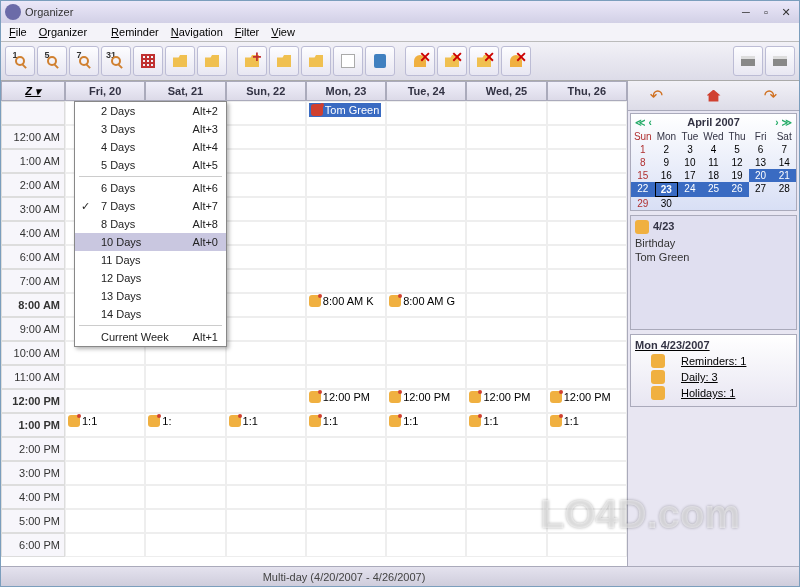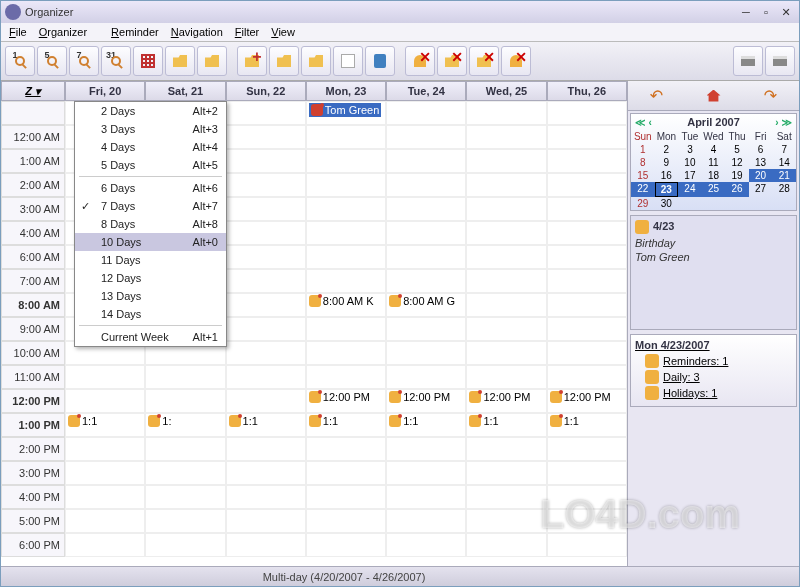--- a/index.html
+++ b/index.html
@@ -53,23 +53,23 @@
 .minical .mgrid { display: grid; grid-template-columns: repeat(7, 1fr); text-align: center; }
 .minical .dh { color: #334; font-size: 10px; padding: 1px; }
 .minical .dh.sun { color: #b03030; }
 .minical .dc { padding: 1px 0; font-size: 10px; }
 .minical .dc.red { color: #b03030; }
 .minical .dc.hl { background: #3a6bc2; color: #fff; }
 .minical .dc.today { background: #3a6bc2; color: #fff; font-weight: bold; border: 1px solid #000; }
 .side-box { margin: 2px; border: 1px solid #aab; background: #e0dff0; padding: 4px; flex-shrink:0;}
 .side-box .bhdr { display: flex; align-items: flex-start; gap: 4px; font-weight: bold; color: #334; margin-bottom: 3px;}
 .side-box .bicon { width: 14px; height: 14px; background: #f0b040; border-radius: 3px; }
-.side-box .line { margin: 2px 0; color: #333; font-style: italic; }
+.side-box .line { margin: 2px 0; color: #333; }
 .side-box.lower { background: linear-gradient(#fff,#e8e6f2); text-decoration: underline; }
-.side-box .item2 { display: flex; align-items: center; gap: 4px; margin: 2px 10px; }
+.side-box .item2 { display: flex; align-items: center; gap: 16px; margin: 2px 16px; }
 .status { height: 20px; background: linear-gradient(#e4e2ee,#cfcddc); border-top: 1px solid #aab; display: flex; align-items: center; padding: 0 120px 0 8px; color: #444; justify-content:center; font-size:10px;}
 .watermark { position: absolute; bottom: 50px; right: 60px; font-size: 40px; color: rgba(255,255,255,0.5); font-weight: bold; text-shadow: 0 0 3px rgba(0,0,0,0.3); pointer-events:none;}
 </style>
 </head>
 <body>
 
 <div class="window">
   <div class="titlebar">
     <div class="icon"></div>
     <div class="title">Organizer</div>

